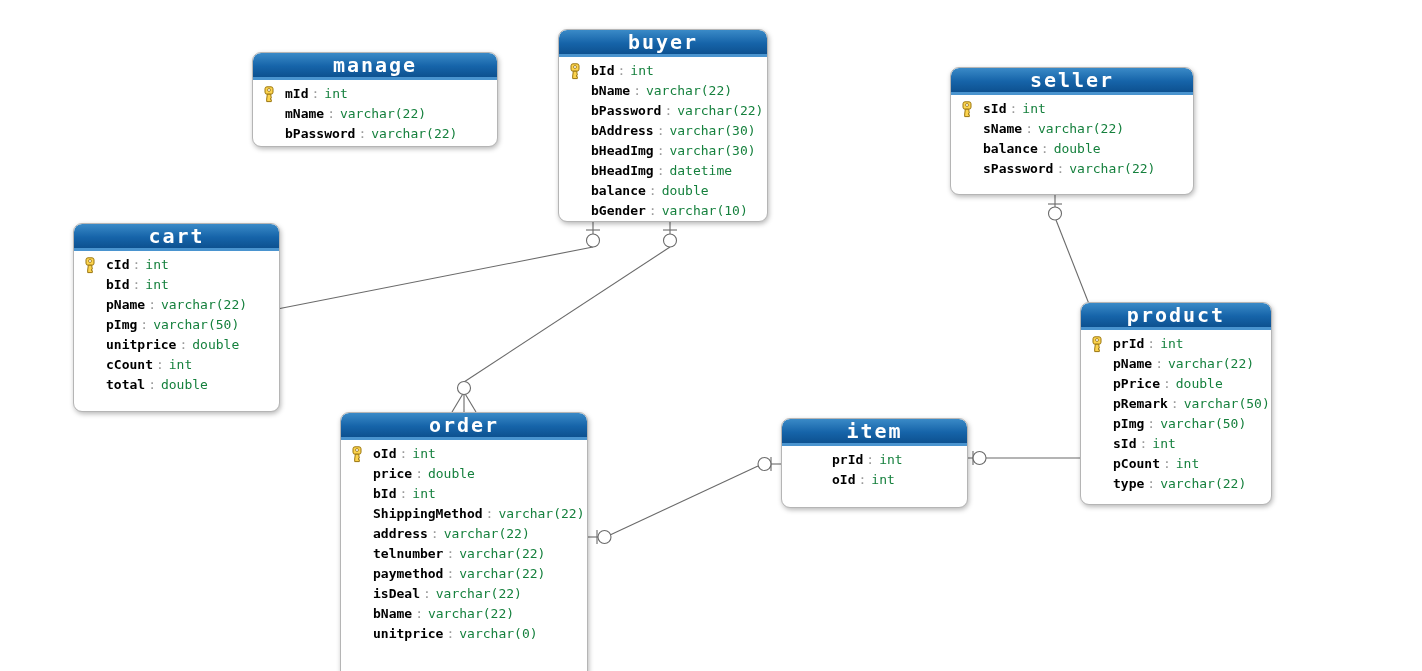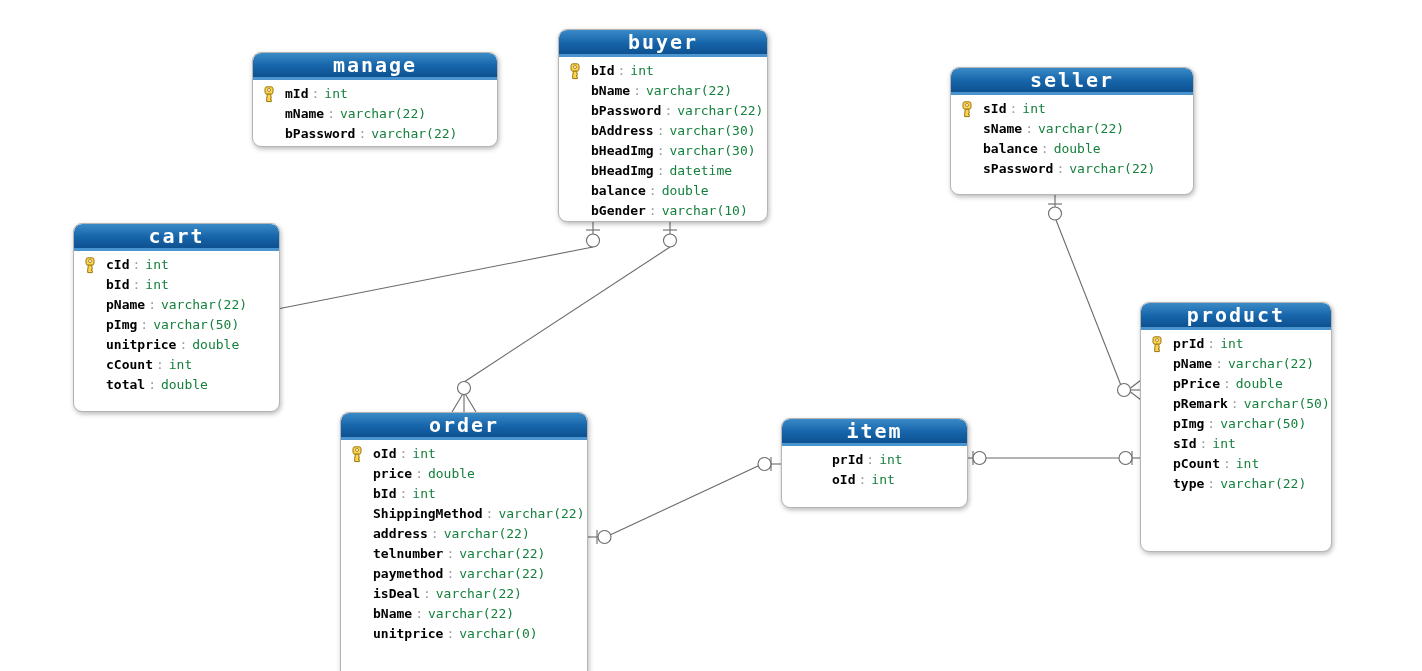--- a/index.html
+++ b/index.html
@@ -262,21 +262,21 @@
         </div>
         <div class="row">
           <span class="icon" style="visibility: hidden;"></span>
           <span class="fname">total</span>
           <span class="fsep">:</span>
           <span class="ftype">double</span>
         </div>
       </div>
   </section>
 
-  <section class="table" style="left:1140px;top:302px;width:192px;height:250px;">
+  <section class="table" style="left:1080px;top:302px;width:192px;height:203px;">
     <div class="thead">
       <span>product</span>
     </div>
     <div class="rows">
         <div class="row">
           <span class="icon"><svg width="14" height="17" viewBox="0 0 14 17">
               <rect x="3" y="0.8" width="8" height="7.4" rx="2" fill="#fdd44e" stroke="#9a7610"></rect>
               <circle cx="7" cy="4" r="1.5" fill="#fff" stroke="#9a7610" stroke-width="0.8"></circle>
               <path d="M5.3 8.2 L4.7 13 L4.7 15.6 L9.3 15.6 L9.3 13.6 L8 13 L9.3 12.2 L8.7 8.2 Z" fill="#fdd44e" stroke="#9a7610"></path>
             </svg></span>

